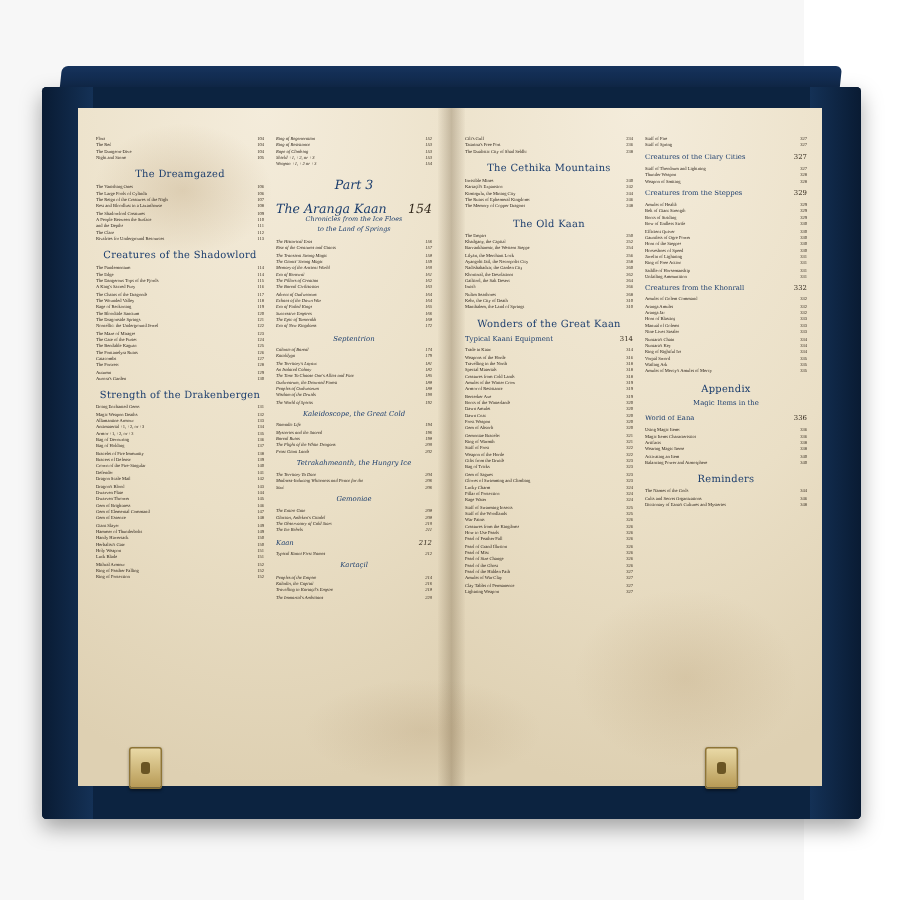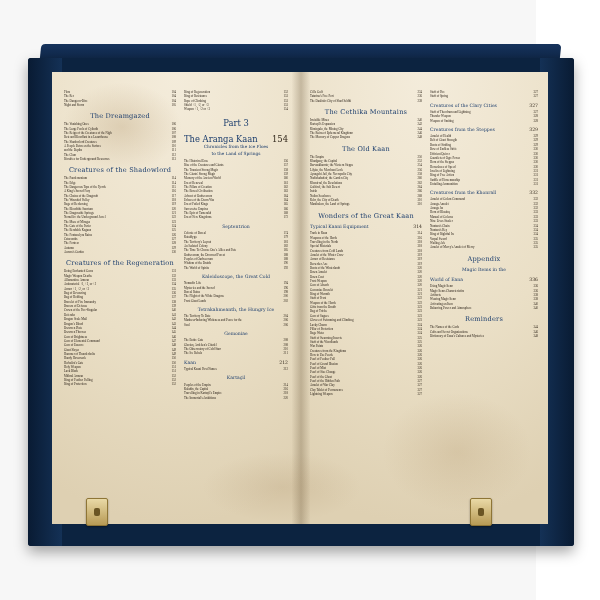--- a/index.html
+++ b/index.html
@@ -67,21 +67,21 @@
   .clasp .hole{position:absolute;left:7px;top:9px;width:6px;height:8px;background:#6a5524;border-radius:2px;}
   .clasp.cl{left:86px;top:498px;}
   .clasp.cr{left:470px;top:498px;}
 
   
   .col{
     position:absolute;top:18px;
     font-size:3.05px;line-height:4.35px;color:#2a2118;
   }
   .col.c1{left:12px;width:112px;}
-  .col.c2{left:132px;width:104px;}
+  .col.c2{left:132px;width:104px;font-style:italic;}
   .col.c3{left:258px;width:112px;}
   .col.c4{left:378px;width:108px;}
 
   .row{display:flex;justify-content:space-between;gap:3px;white-space:nowrap;}
   .row .t{overflow:hidden;text-overflow:clip;}
   .row .p{flex:0 0 auto;color:#33291d;}
 
   .h1{
     font-family:"DejaVu Serif", serif;
     font-size:6.6px;line-height:8.4px;color:#1b3d6d;
@@ -240,21 +240,21 @@
           <span class="p">128</span>
         </div>
         <div class="row">
           <span class="t">Autumn</span>
           <span class="p">129</span>
         </div>
         <div class="row">
           <span class="t">Aurora's Garden</span>
           <span class="p">130</span>
         </div>
-        <div class="h1">Creatures of the Regeneration</div>
+        <div class="h1">Strength of the Drakenbergen</div>
         <div class="row">
           <span class="t">Doing Enchanted Gems</span>
           <span class="p">131</span>
         </div>
         <div class="row">
           <span class="t">Magic Weapon Deaths</span>
           <span class="p">132</span>
         </div>
         <div class="row">
           <span class="t">Allamantine Armour</span>

